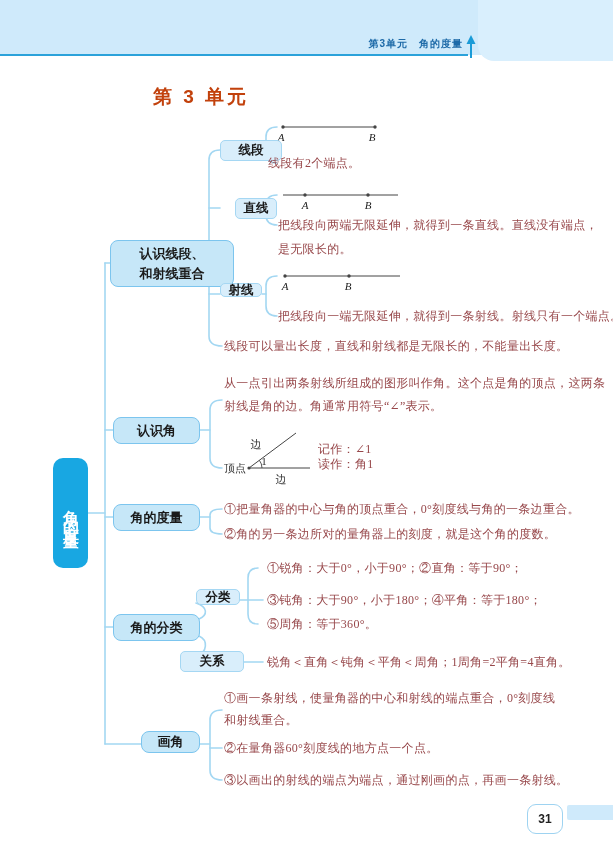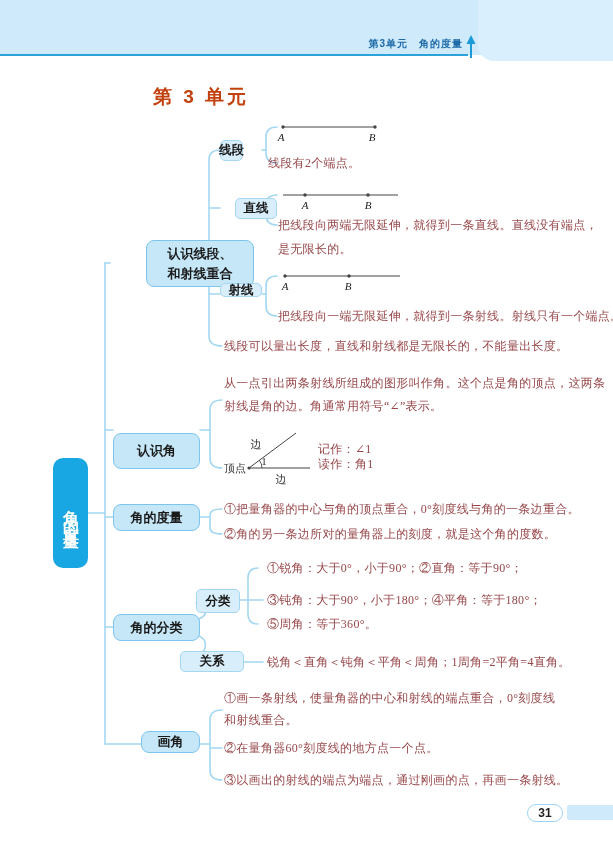--- a/index.html
+++ b/index.html
@@ -25,21 +25,21 @@
       box-sizing:border-box;display:flex;flex-direction:column;align-items:center;
       justify-content:center;font-weight:bold;font-size:13px;color:#1a1a1a;
       text-align:center;line-height:1.5;white-space:nowrap;}
   .n2{position:absolute;background:#d9eefb;border:1px solid #a5d7f3;border-radius:5px;
       box-sizing:border-box;display:flex;align-items:center;justify-content:center;
       font-weight:bold;font-size:12.5px;color:#1a1a1a;white-space:nowrap;}
   
   .t{position:absolute;font-family:"Liberation Serif","DejaVu Serif",serif;font-size:12px;
      color:#97474a;white-space:nowrap;line-height:16px;letter-spacing:0.3px;}
   
-  .pg-pill{position:absolute;left:527px;top:804px;width:36px;height:18px;background:#fff;
+  .pg-pill{position:absolute;left:527px;top:804px;width:36px;height:30px;background:#fff;
            border:1.5px solid #9ed3f1;border-radius:9px;box-sizing:border-box;
            display:flex;align-items:center;justify-content:center;
            font-size:12px;font-weight:bold;color:#222;}
   .pg-bar{position:absolute;left:567px;top:805px;width:46px;height:15px;background:#cfeafb;
           border-radius:2px 0 0 2px;}
   .diag-label{font-family:"Liberation Serif","DejaVu Serif",serif;font-style:italic;
               font-size:11px;fill:#222;}
   .cn-label{font-family:"Liberation Serif","DejaVu Serif",serif;font-size:11px;fill:#333;}
 </style>
 </head>
@@ -132,33 +132,33 @@
       <circle cx="249" cy="468" r="1.6" fill="#444"></circle>
       <text class="cn-label" x="246" y="472" text-anchor="end">顶点</text>
       <text class="cn-label" x="256" y="448" text-anchor="middle">边</text>
       <text class="cn-label" x="281" y="483" text-anchor="middle">边</text>
       <text class="cn-label" x="264" y="465" text-anchor="middle" font-size="10">1</text>
     </g>
   </svg>
 
   <div class="root-node">角的度量</div>
 
-  <div class="n1" style="left:110px;top:240px;width:108px;height:47px;margin-left:36px;">
+  <div class="n1" style="left:110px;top:240px;width:124px;height:47px;">
     <span>认识线段、</span>
     <span>和射线重合</span>
   </div>
-  <div class="n1" style="left:113px;top:417px;width:87px;height:36px;margin-top:16px;">认识角</div>
+  <div class="n1" style="left:113px;top:417px;width:87px;height:27px;">认识角</div>
   <div class="n1" style="left:113px;top:504px;width:87px;height:27px;">角的度量</div>
   <div class="n1" style="left:113px;top:614px;width:87px;height:27px;">角的分类</div>
   <div class="n1" style="left:141px;top:731px;width:59px;height:22px;">画角</div>
 
-  <div class="n2" style="left:220px;top:140px;width:23px;height:21px;">线段</div>
+  <div class="n2" style="left:220px;top:140px;width:62px;height:21px;">线段</div>
   <div class="n2" style="left:220px;top:198px;width:42px;height:21px;margin-left:15px;">直线</div>
   <div class="n2" style="left:220px;top:283px;width:42px;height:14px;">射线</div>
-  <div class="n2" style="left:196px;top:589px;width:44px;height:24px;">分类</div>
+  <div class="n2" style="left:196px;top:589px;width:44px;height:16px;">分类</div>
   <div class="n2" style="left:180px;top:651px;width:64px;height:21px;">关系</div>
 
   <div class="t" style="left:268px;top:155px;">线段有2个端点。</div>
   <div class="t" style="left:278px;top:217px;">把线段向两端无限延伸，就得到一条直线。直线没有端点，</div>
   <div class="t" style="left:278px;top:241px;">是无限长的。</div>
   <div class="t" style="left:278px;top:308px;">把线段向一端无限延伸，就得到一条射线。射线只有一个端点。</div>
   <div class="t" style="left:224px;top:338px;">线段可以量出长度，直线和射线都是无限长的，不能量出长度。</div>
   <div class="t" style="left:224px;top:375px;">从一点引出两条射线所组成的图形叫作角。这个点是角的顶点，这两条</div>
   <div class="t" style="left:224px;top:398px;">射线是角的边。角通常用符号“∠”表示。</div>
   <div class="t" style="left:318px;top:441px;">记作：∠1</div>

